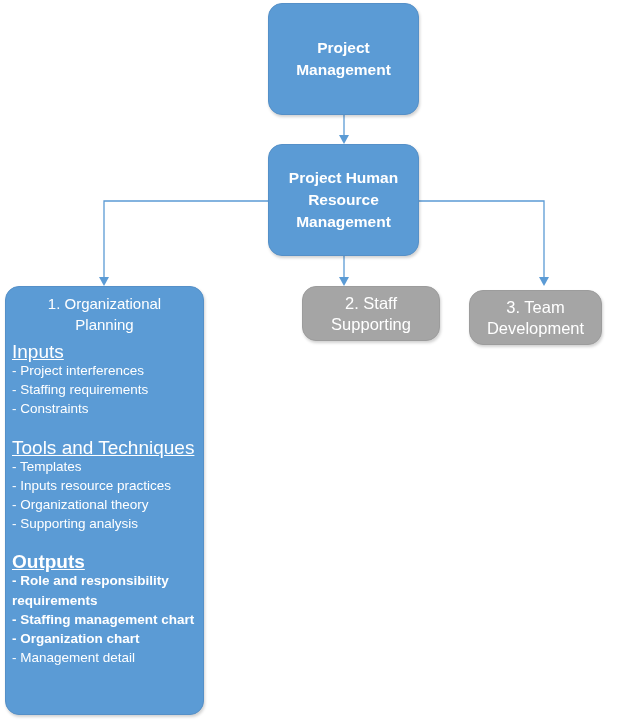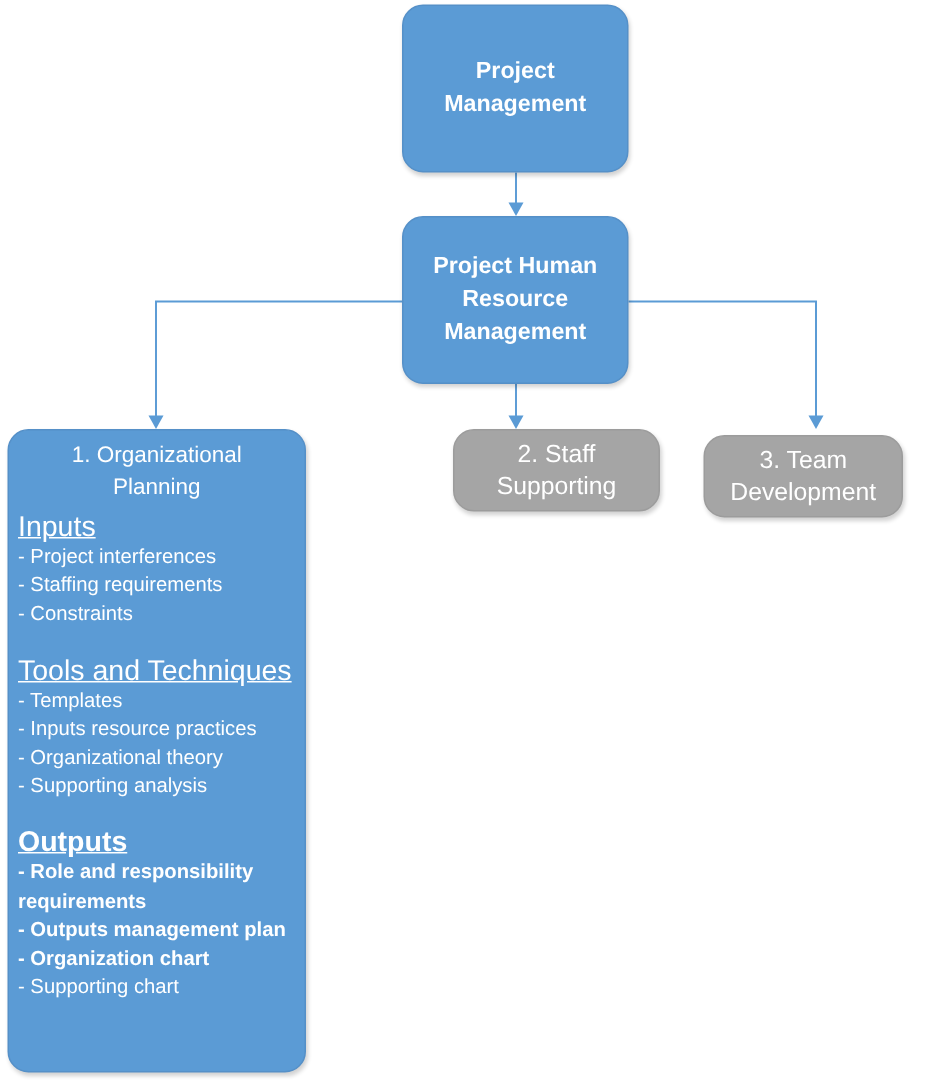--- a/index.html
+++ b/index.html
@@ -74,23 +74,23 @@
     <div class="item">- Inputs resource practices</div>
     <div class="item">- Organizational theory</div>
     <div class="item">- Supporting analysis</div>
   </div>
   <div class="gap"></div>
 
   <div>
     <div class="sec-head b">Outputs</div>
     <div class="item b">- Role and responsibility</div>
     <div class="item b">requirements</div>
-    <div class="item b">- Outputs management plan</div>
+    <div class="item b">- Staffing management chart</div>
     <div class="item b">- Organization chart</div>
-    <div class="item">- Supporting chart</div>
+    <div class="item">- Management detail</div>
   </div>
 </div>
 
 <div id="staff-box" class="box gray center">
   <div class="light-title">2. Staff</div>
   <div class="light-title">Supporting</div>
 </div>
 
 <div id="team-box" class="box gray center">
   <div class="light-title">3. Team</div>

